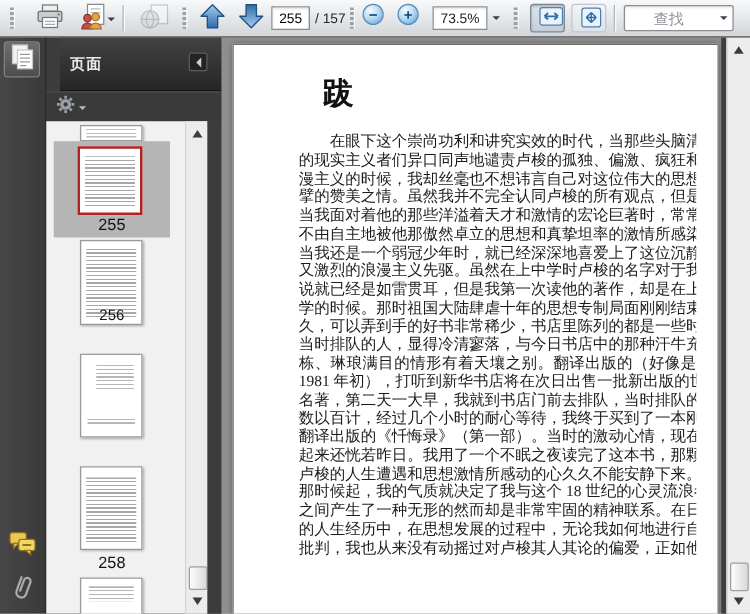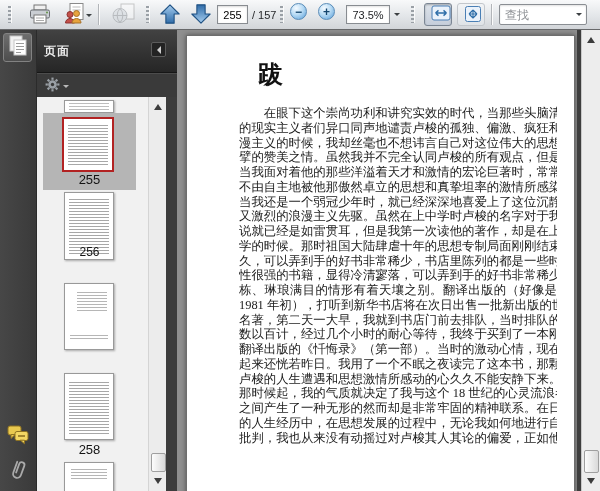--- a/index.html
+++ b/index.html
@@ -28,35 +28,35 @@
     line-height:14px;text-align:center;padding:0;}
   .zoombox{position:absolute;left:346px;top:5px;width:42px;height:17px;border:1px solid #888c91;
     background:#fff;font-size:11px;display:flex;align-items:center;justify-content:center;
     box-shadow:inset 0 1px 2px rgba(0,0,0,.12);color:#1c1e21;}
   .fitbtn{position:absolute;top:3px;width:28px;height:23px;border-radius:3px;}
   .fitbtn.pressed{border:1px solid #7b8painters; border:1px solid #7b8694;
     background:linear-gradient(#dde3ea,#c6cedb);box-shadow:inset 0 1px 2px rgba(0,0,0,.25);}
   .fitbtn.plain{border:1px solid #c3c7cc;background:linear-gradient(#f2f4f6,#dfe3e7);}
   .searchbox{position:absolute;left:499px;top:4px;width:86px;height:19px;border:1px solid #8a8e93;
     border-radius:2px;background:#fff;display:flex;align-items:center;box-shadow:inset 0 1px 2px rgba(0,0,0,.12);}
-  .searchbox input{border:none;outline:none;flex:1;min-width:0;font-size:12px;padding:0 0 0 5px;
+  .searchbox input{border:none;outline:none;flex:1;min-width:0;font-size:12px;padding:0 0 0 23px;
     font-family:"Liberation Sans",sans-serif;color:#737373;background:transparent;}
   .searchbox input::placeholder{color:#8d9094;}
   .searchcaret{width:14px;display:flex;align-items:center;justify-content:center;}
   
   .nav-strip{position:absolute;left:0;top:30px;width:36px;bottom:0;
     background:linear-gradient(90deg,#474747,#3a3a3a);border-right:1px solid #2b2b2b;z-index:20;}
   .nav-pages-btn{position:absolute;left:3px;top:3px;width:29px;height:29px;border-radius:3px;
     background:linear-gradient(#6e6e6e,#4d4d4d);border:1px solid #828282;
     display:flex;align-items:center;justify-content:center;padding:0;}
   .nav-low{position:absolute;left:5px;width:26px;height:26px;background:transparent;border:none;
     display:flex;align-items:center;justify-content:center;padding:0;}
   
   .panel{position:absolute;left:36px;top:30px;width:141px;bottom:0;background:#3c3c3c;z-index:10;}
-  .panel-header{position:absolute;left:0;top:0;right:0;height:42px;
+  .panel-header{position:absolute;left:12px;top:0;right:0;height:42px;
     background:linear-gradient(#424242,#262626);border-bottom:1px solid #161616;text-align:center;}
   .panel-title{position:absolute;left:8px;top:13px;font-size:12px;font-weight:bold;color:#e9e9e9;letter-spacing:1px;}
   .collapse-btn{position:absolute;right:11px;top:12px;width:15px;height:15px;background:#232323;
     border:1px solid #5c5c5c;border-radius:2px;display:flex;align-items:center;justify-content:center;padding:0;}
   .collapse-btn .tri{width:0;height:0;border:4px solid transparent;border-right-color:#cfcfcf;margin-left:-4px;}
   .panel-options{position:absolute;left:0;top:43px;right:0;height:24px;background:#3a3a3a;
     border-top:1px solid #4c4c4c;display:flex;align-items:center;padding-left:9px;gap:3px;}
   .panel-options .caret{border-top-color:#b9b9b9;}
   .thumb-area{position:absolute;left:0;top:67px;right:11px;bottom:0;background:#f1f1f1;overflow:hidden;}
   .splitter{position:absolute;right:0;top:67px;width:11px;bottom:0;background:#3c3c3c;}
@@ -331,21 +331,21 @@
         <div class="tline">的现实主义者们异口同声地谴责卢梭的孤独、偏激、疯狂和浪</div>
         <div class="tline">漫主义的时候，我却丝毫也不想讳言自己对这位伟大的思想巨</div>
         <div class="tline">擘的赞美之情。虽然我并不完全认同卢梭的所有观点，但是每</div>
         <div class="tline">当我面对着他的那些洋溢着天才和激情的宏论巨著时，常常会</div>
         <div class="tline">不由自主地被他那傲然卓立的思想和真挚坦率的激情所感染。</div>
         <div class="tline">当我还是一个弱冠少年时，就已经深深地喜爱上了这位沉静而</div>
         <div class="tline">又激烈的浪漫主义先驱。虽然在上中学时卢梭的名字对于我来</div>
         <div class="tline">说就已经是如雷贯耳，但是我第一次读他的著作，却是在上大</div>
         <div class="tline">学的时候。那时祖国大陆肆虐十年的思想专制局面刚刚结束不</div>
         <div class="tline">久，可以弄到手的好书非常稀少，书店里陈列的都是一些时效</div>
-        <div class="tline">性很强的书籍，显得冷清寥落，可以弄到手的好书非常稀少</div>
+        <div class="tline">当时排队的人，显得冷清寥落，与今日书店中的那种汗牛充</div>
         <div class="tline">栋、琳琅满目的情形有着天壤之别。翻译出版的（好像是</div>
         <div class="tline">1981 年初），打听到新华书店将在次日出售一批新出版的世界</div>
         <div class="tline">名著，第二天一大早，我就到书店门前去排队，当时排队的人</div>
         <div class="tline">数以百计，经过几个小时的耐心等待，我终于买到了一本刚刚</div>
         <div class="tline">翻译出版的《忏悔录》（第一部）。当时的激动心情，现在想</div>
         <div class="tline">起来还恍若昨日。我用了一个不眠之夜读完了这本书，那颗被</div>
         <div class="tline">卢梭的人生遭遇和思想激情所感动的心久久不能安静下来。从</div>
         <div class="tline">那时候起，我的气质就决定了我与这个 18 世纪的心灵流浪者</div>
         <div class="tline">之间产生了一种无形的然而却是非常牢固的精神联系。在日后</div>
         <div class="tline">的人生经历中，在思想发展的过程中，无论我如何地进行自我</div>

